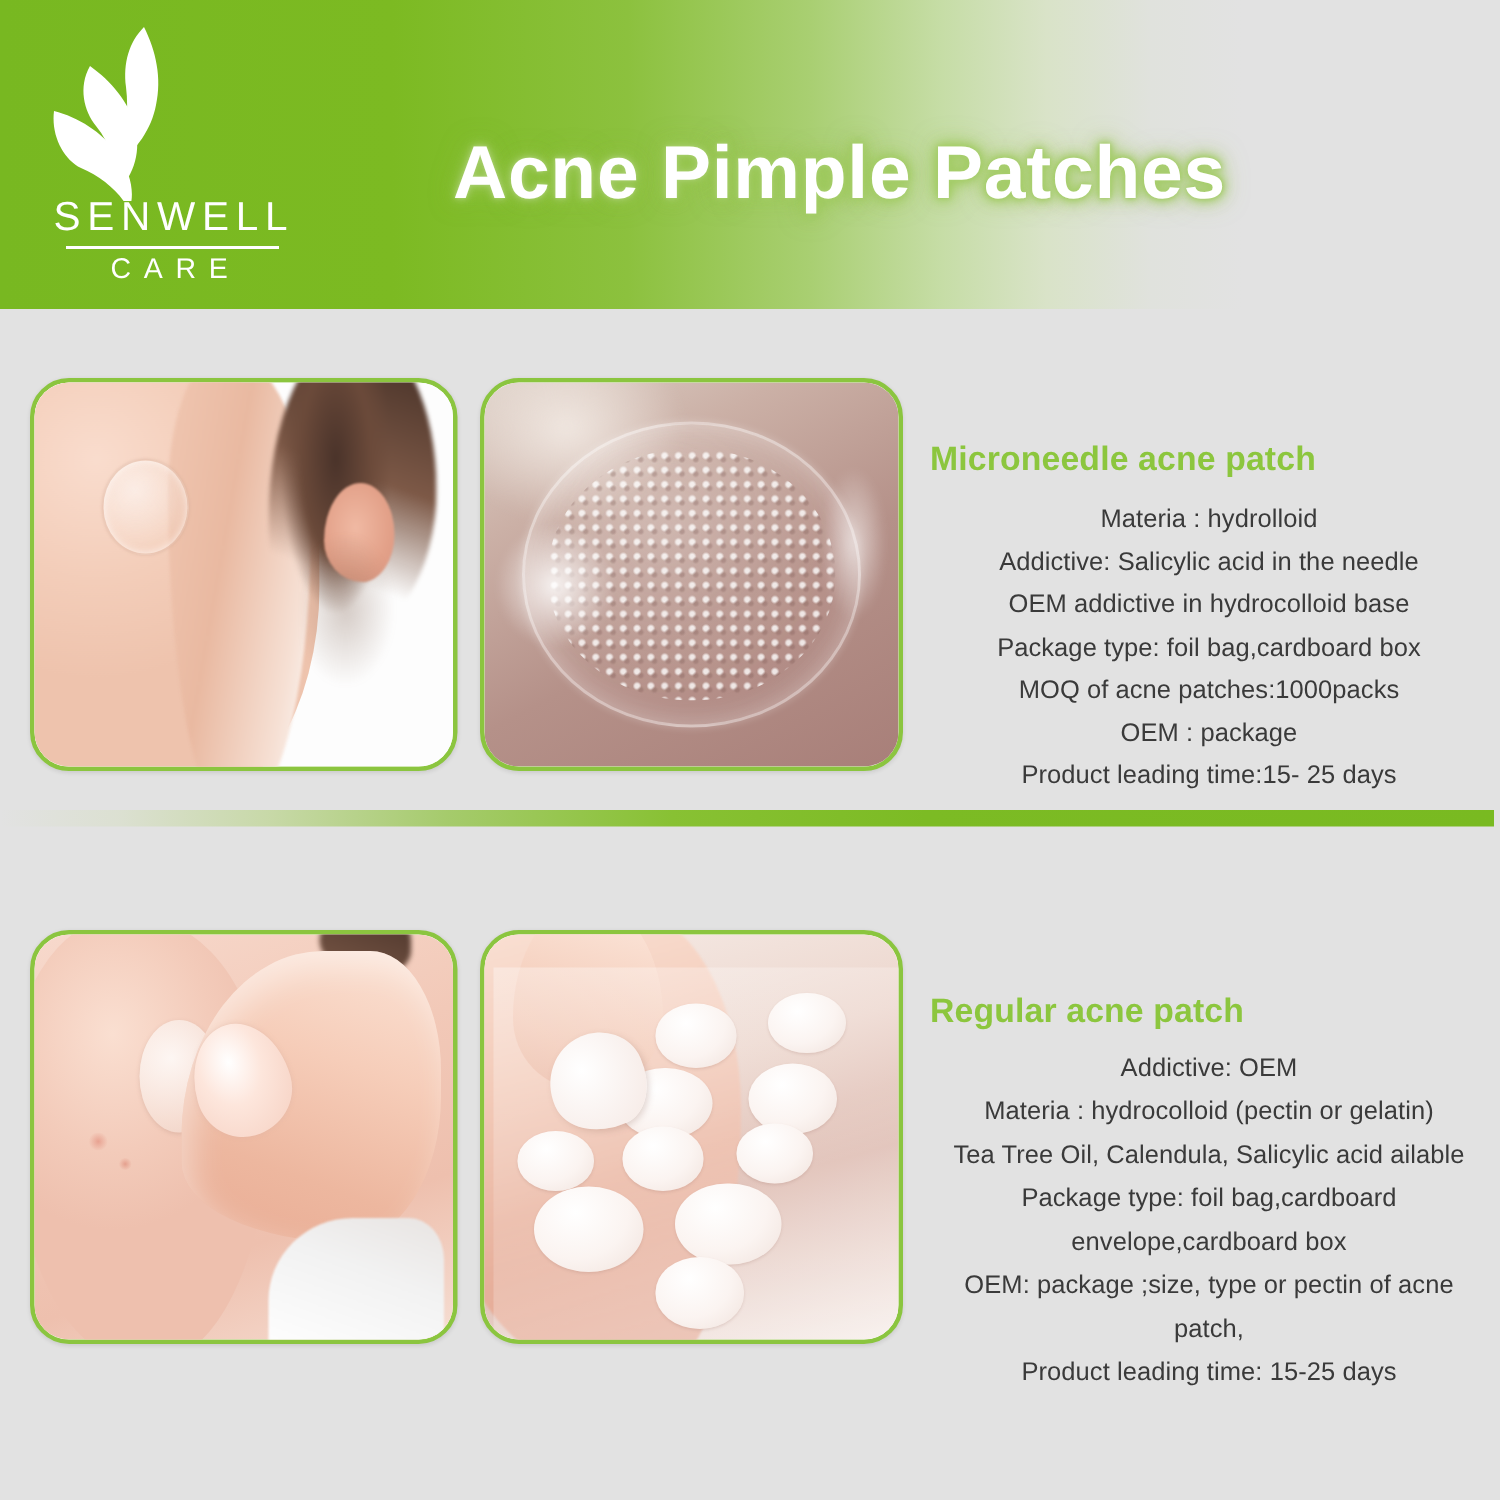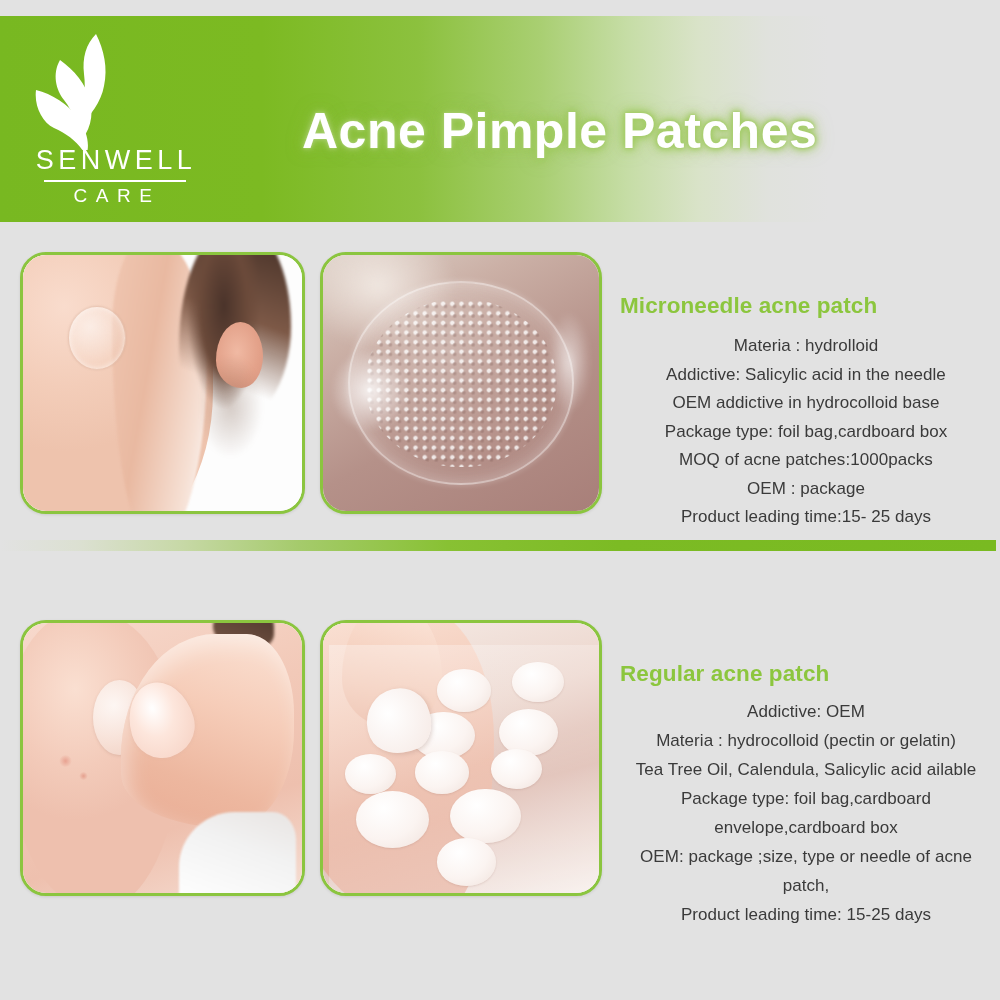--- a/index.html
+++ b/index.html
@@ -7,21 +7,21 @@
   html, body {
     width: 1000px; height: 1000px;
     background: #e2e2e2;
     font-family: "Liberation Sans", sans-serif;
     overflow: hidden;
   }
   .page { position: relative; width: 1000px; height: 1000px; background: #e2e2e2; }
 
   
   .header {
-    position: absolute; left: 0; top: 16px; width: 872px; height: 206px;
+    position: absolute; left: 0; top: 0; width: 872px; height: 206px;
     background: linear-gradient(to right,
        #78b821 0%, #7cba22 30%, #8cc13e 48%, #a9cf72 62%,
        #c6dda6 72%, #d9e3c8 80%, #e0e2dd 88%, #e2e2e2 95%);
   }
   .logo { position: absolute; left: 28px; top: 16px; width: 170px; height: 175px; }
   .logo svg { display: block; }
   .logo-word {
     position: absolute; left: 4px; top: 113px; width: 168px;
     color: #ffffff; font-size: 27px; letter-spacing: 4.5px;
     font-weight: 400; text-align: center; font-family: "Liberation Sans", sans-serif;
@@ -370,19 +370,19 @@
       </div>
     </div>
 
     <div class="info wrap">
       <h3>Regular acne patch</h3>
       <ul>
         <li>Addictive: OEM</li>
         <li>Materia : hydrocolloid (pectin or gelatin)</li>
         <li>Tea Tree Oil, Calendula, Salicylic acid ailable</li>
         <li>Package type: foil bag,cardboard envelope,cardboard box</li>
-        <li>OEM: package ;size, type or needle of acne patch,</li>
+        <li>OEM: package ;size, type or pectin of acne patch,</li>
         <li>Product leading time: 15-25 days</li>
       </ul>
     </div>
   </div>
 
 </div>
 
 </body></html>

